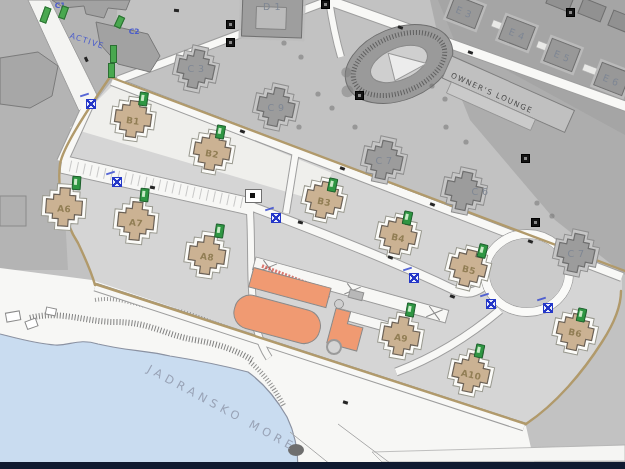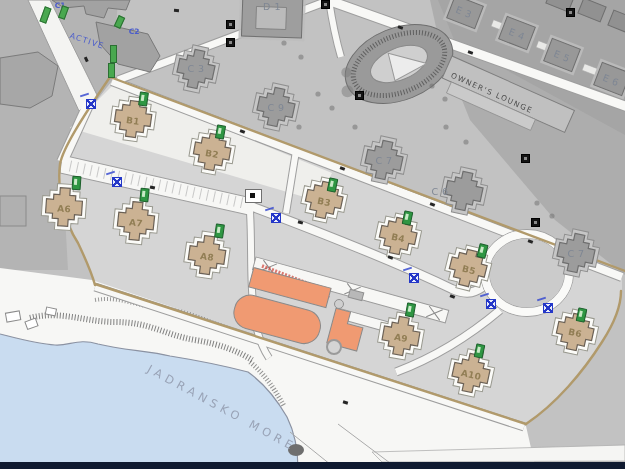--- a/index.html
+++ b/index.html
@@ -244,21 +244,21 @@
 <div class="lbl lbl-ab" style="left:133px;top:121px;--r:8deg">B1</div>
 <div class="lbl lbl-ab" style="left:212px;top:154px;--r:10deg">B2</div>
 <div class="lbl lbl-ab" style="left:324px;top:202px;--r:12deg">B3</div>
 <div class="lbl lbl-ab" style="left:398px;top:238px;--r:12deg">B4</div>
 <div class="lbl lbl-ab" style="left:469px;top:270px;--r:14deg">B5</div>
 <div class="lbl lbl-ab" style="left:575px;top:333px;--r:12deg">B6</div>
 
 <div class="lbl lbl-c" style="left:196px;top:68px">C 3</div>
 <div class="lbl lbl-c" style="left:276px;top:107px">C 9</div>
 <div class="lbl lbl-c" style="left:384px;top:160px">C 7</div>
-<div class="lbl lbl-c" style="left:440px;top:191px">C 6</div>
+<div class="lbl lbl-c" style="left:480px;top:191px">C 6</div>
 <div class="lbl lbl-c" style="left:576px;top:253px">C 7</div>
 <div class="lbl lbl-c" style="left:272px;top:6px">D 1</div>
 <div class="lbl lbl-c" style="left:464px;top:12px;--r:21deg">E 3</div>
 <div class="lbl lbl-c" style="left:517px;top:34px;--r:21deg">E 4</div>
 <div class="lbl lbl-c" style="left:562px;top:56px;--r:21deg">E 5</div>
 <div class="lbl lbl-c" style="left:611px;top:80px;--r:21deg">E 6</div>
 
 <div class="lbl lbl-zone" style="left:60px;top:5px">C1</div>
 <div class="lbl lbl-zone" style="left:134px;top:31px">C2</div>
 <div class="lbl lbl-active" style="left:87px;top:41px;--r:18deg">ACTIVE</div>

